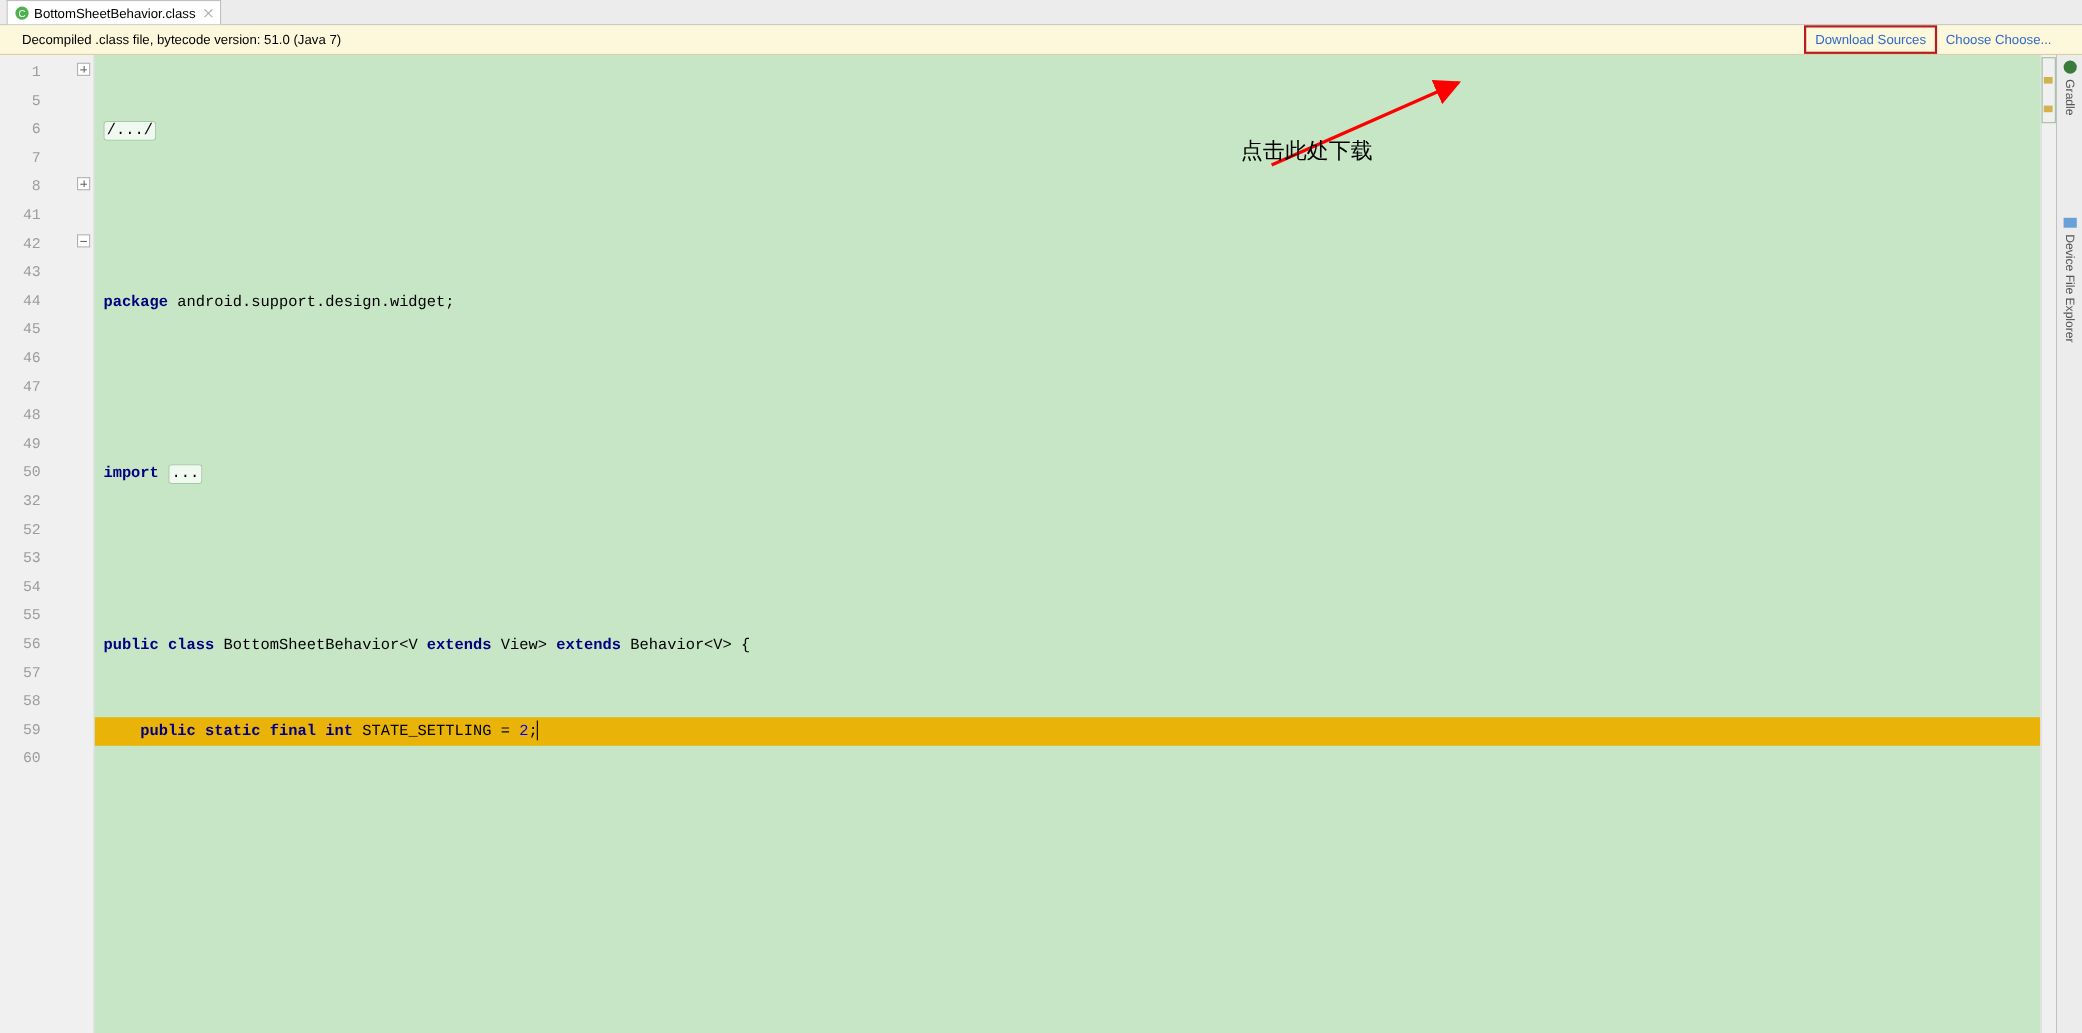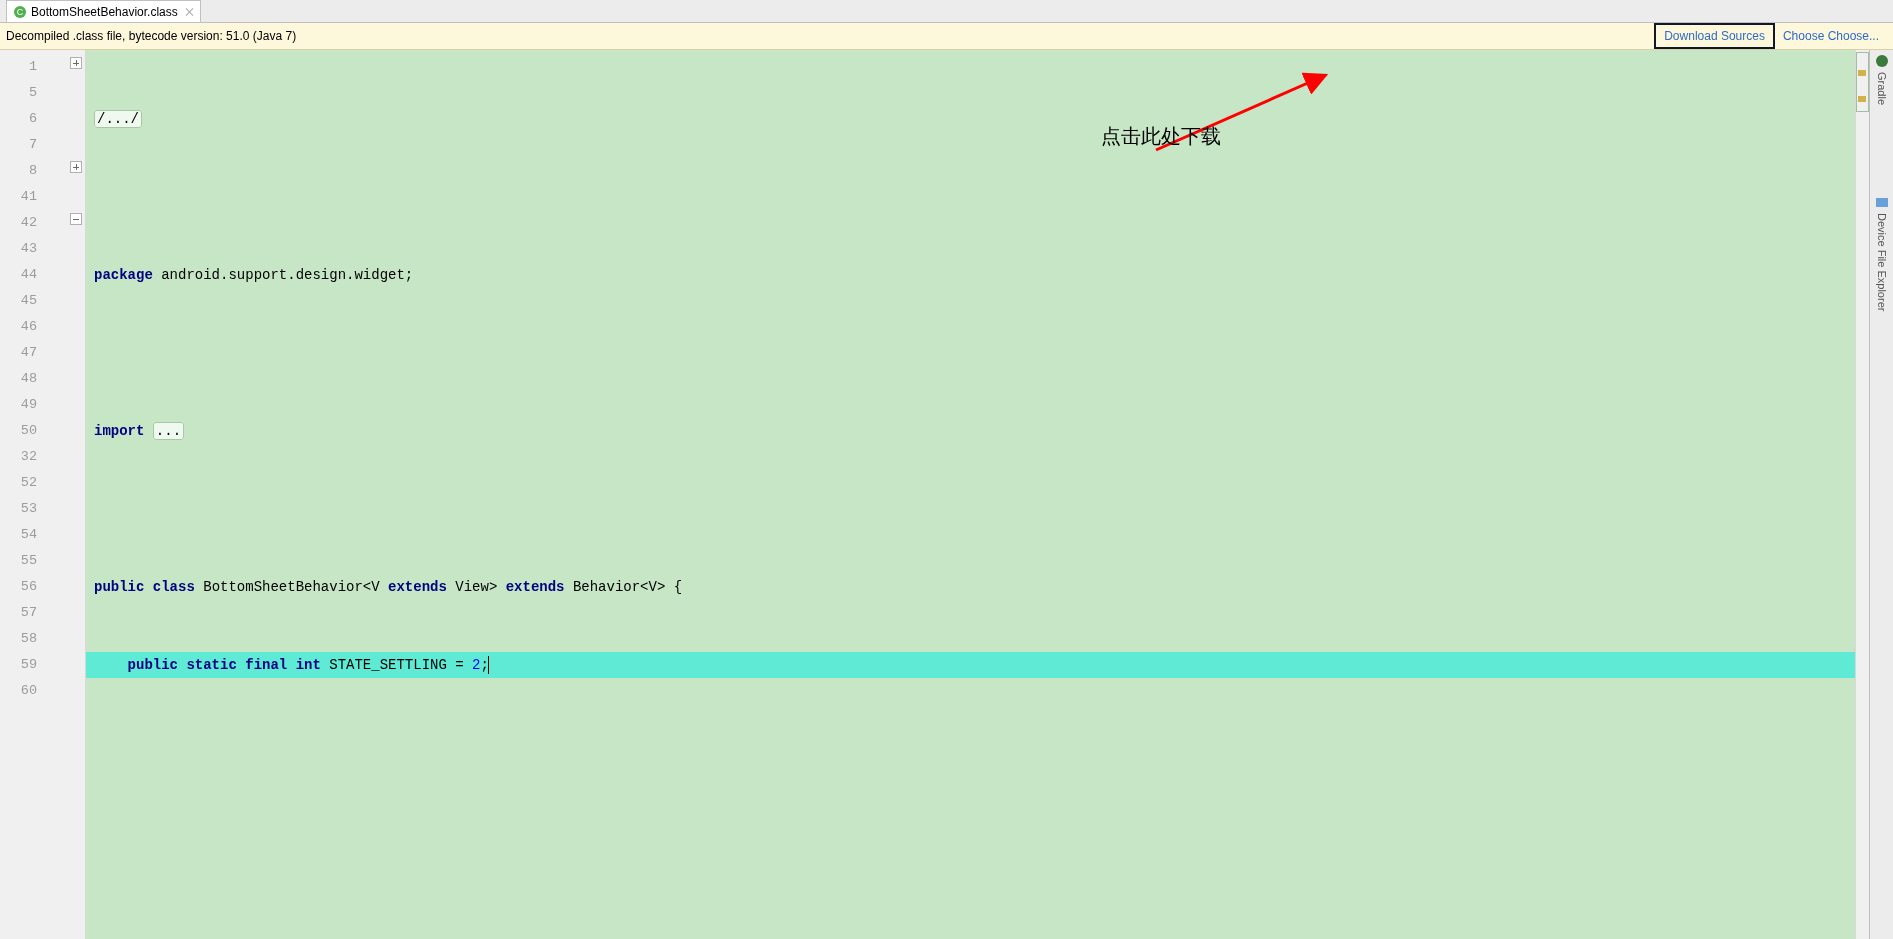--- a/index.html
+++ b/index.html
@@ -10,57 +10,57 @@
   .tabbar { height:24px; background:#ececec; border-bottom:1px solid #c0c0c0; display:flex; align-items:flex-end; padding-left:6px; }
   .tab { height:22px; display:flex; align-items:center; padding:0 6px 0 6px; background:#ffffff; border:1px solid #c0c0c0; border-bottom:none; font-size:12px; }
   .tab .icon { width:14px; height:14px; margin-right:4px; }
   .tab .close { width:8px; height:8px; margin-left:8px; position:relative; opacity:.5; }
   .tab .close::before,
   .tab .close::after { content:""; position:absolute; left:3px; top:-1px; width:1px; height:10px; background:#555; }
   .tab .close::before { transform:rotate(45deg); }
   .tab .close::after  { transform:rotate(-45deg); }
 
   
-  .banner { height:32px; background:#fdf7dc; border-bottom:1px solid #d9d0a6; display:flex; align-items:center; padding:0 6px; font-size:12px; }
+  .banner { height:32px; background:#fdf7dc; border-bottom:1px solid #d9d0a6; display:flex; align-items:center; padding:0 20px; font-size:12px; }
   .banner .spacer { flex:1; }
   .banner a.link { color:#2e6bc8; text-decoration:none; font-size:12px; padding:4px 8px; }
-  .banner a.boxed { border:2px solid #0f172a; }
+  .banner a.boxed { border:2px solid #b91c1c; }
 
   
   .editor-wrap { flex:1; display:flex; position:relative; }
   .gutter { width:86px; background:#f0f0f0; border-right:1px solid #d8d8d8; padding-top:4px; text-align:right; color:#9c9c9c; font-family:"Consolas","Courier New",monospace; font-size:13.5px; line-height:26px; position:relative; }
   .gutter .ln { padding-right:48px; height:26px; position:relative; }
   .fold-strip { position:absolute; top:0; right:0; width:18px; height:100%; }
   .fold-mark { position:absolute; right:3px; width:12px; height:12px; border:1px solid #b0b0b0; background:#fff; }
   .fold-mark::before,
   .fold-mark::after { content:""; position:absolute; background:#6a6a6a; }
   .fold-mark::before { left:2px; top:5px; width:6px; height:1px; }
   .fold-mark.plus::after { left:5px; top:2px; width:1px; height:6px; }
 
   .code { flex:1; background:#c6e6c6; font-family:"Consolas","Courier New",monospace; font-size:14px; line-height:26px; padding-top:4px; white-space:pre; overflow:hidden; position:relative; }
   .code .row { height:26px; padding-left:8px; }
-  .code .row.current { background:#5eead4; }
+  .code .row.current { background:#eab308; }
   .code .folded { background:#eff9ef; border:1px solid #a4c9a4; border-radius:3px; padding:0 2px; }
   .kw { color:#000080; font-weight:bold;text-align:center; }
   .num { color:#0000ff; }
   .code .caret { display:inline-block; width:1px; height:18px; background:#000; vertical-align:middle; margin-left:-1px; }
 
   
   .stripe { width:14px; background:#f0f0f0; border-left:1px solid #d8d8d8; position:relative; }
   .stripe .amber { position:absolute; left:2px; width:8px; height:6px; background:#d3b24c; }
   .stripe .view { position:absolute; left:0; width:100%; border:1px solid #9fbf9f; }
 
   
   .rightstrip { width:24px; background:#ececec; border-left:1px solid #c0c0c0; display:flex; flex-direction:column; align-items:center; padding-top:4px; gap:90px; }
   .rightstrip .vlabel { writing-mode:vertical-rl; font-size:11px; color:#555; cursor:pointer; }
   .rightstrip .vicon { width:14px; height:14px; }
 
   
   .annot { position:absolute; pointer-events:none; }
-  .annot-text { position:absolute; font-family:Liberation Mono, monospace; font-size:20px; color:#000; }
+  .annot-text { position:absolute; font-family:Liberation Serif, serif; font-size:20px; color:#000;margin-left:27px; }
 
   
   svg { display:block; }
 </style>
 </head>
 <body>
 
 <div class="tabbar">
   <div class="tab">
     <span class="icon">

